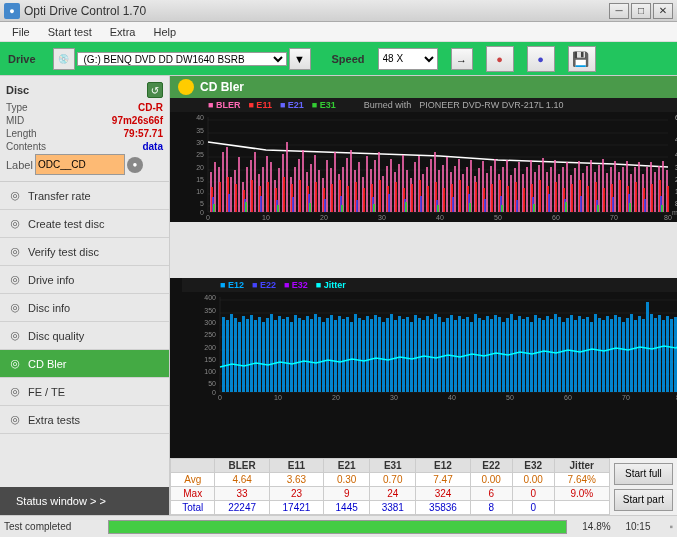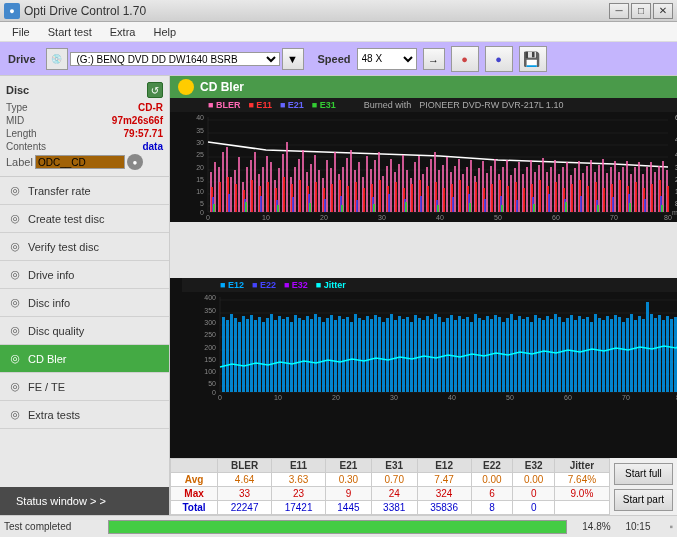--- a/index.html
+++ b/index.html
@@ -11,21 +11,21 @@
     .title-bar-icon { width: 16px; height: 16px; background: #4488cc; border-radius: 2px; display: flex; align-items: center; justify-content: center; color: white; font-size: 9px; font-weight: bold; }
     .title-bar-text { font-size: 12px; color: #333; font-weight: 500; }
     .title-bar-controls { display: flex; gap: 2px; }
     .title-btn { width: 20px; height: 16px; border: 1px solid #888; background: linear-gradient(to bottom, #f0f0f0, #d8d8d8); cursor: pointer; display: flex; align-items: center; justify-content: center; font-size: 10px; color: #333; }
     
     
     .menu-bar { background: #f5f5f5; height: 20px; display: flex; align-items: center; padding: 0 4px; border-bottom: 1px solid #ddd; gap: 2px; }
     .menu-item { padding: 2px 8px; cursor: pointer; font-size: 11px; color: #333; }
     
     
-    .drive-bar { background: #c4b5fd; height: 34px; display: flex; align-items: center; padding: 2px 8px; gap: 6px; border-bottom: 1px solid #ccc; }
+    .drive-bar { background: #22c55e; height: 34px; display: flex; align-items: center; padding: 2px 8px; gap: 13px; border-bottom: 1px solid #ccc; }
     .drive-label { font-size: 11px; font-weight: bold; color: #333; margin-right: 4px; }
     .drive-select-wrapper { display: flex; align-items: center; gap: 2px; }
     .drive-icon { width: 22px; height: 22px; background: #e8e8e8; border: 1px solid #999; display: flex; align-items: center; justify-content: center; font-size: 9px; }
     .drive-select { height: 14px; width: 210px; border: 1px solid #999; background: white; font-size: 10px; padding: 0 2px; }
     .arrow-btn { width: 22px; height: 22px; background: linear-gradient(to bottom, #f8f8f8, #e0e0e0); border: 1px solid #999; cursor: pointer; display: flex; align-items: center; justify-content: center; }
     .speed-label { font-size: 11px; font-weight: bold; color: #333; margin-left: 8px; }
     .speed-select { height: 22px; width: 60px; border: 1px solid #999; background: white; font-size: 10px; }
     .toolbar-btn { width: 28px; height: 26px; background: linear-gradient(to bottom, #f8f8f8, #e0e0e0); border: 1px solid #999; cursor: pointer; display: flex; align-items: center; justify-content: center; font-size: 14px; }
     
     
@@ -35,21 +35,21 @@
     .sidebar { width: 170px; background: #e8e8e8; border-right: 1px solid #ccc; display: flex; flex-direction: column; }
     .disc-panel { background: #e8e8e8; border-bottom: 1px solid #ccc; padding: 6px; }
     .disc-header { display: flex; align-items: center; justify-content: space-between; margin-bottom: 4px; }
     .disc-title { font-weight: bold; font-size: 11px; color: #333; }
     .disc-refresh { width: 16px; height: 16px; background: #4a8a4a; border: 1px solid #2a6a2a; cursor: pointer; display: flex; align-items: center; justify-content: center; color: white; font-size: 10px; border-radius: 2px; }
     .disc-row { display: flex; justify-content: space-between; font-size: 10px; margin-bottom: 2px; }
     .disc-row-label { color: #555; }
     .disc-row-value { color: #cc0000; font-weight: bold; }
     .disc-row-value.blue { color: #0000cc; }
     .label-row { display: flex; align-items: center; gap: 2px; margin-top: 2px; }
-    .label-input { height: 14px; width: 90px; border: 1px solid #999; background: #a16207; font-size: 10px; padding: 0 2px; }
+    .label-input { height: 21px; width: 90px; border: 1px solid #999; background: #fdba74; font-size: 10px; padding: 0 2px; }
     .label-icon { width: 16px; height: 16px; background: #888; border-radius: 50%; display: flex; align-items: center; justify-content: center; color: white; font-size: 8px; cursor: pointer; }
     
     .nav-items { flex: 1; }
     .nav-item { height: 28px; display: flex; align-items: center; padding: 0 8px; gap: 6px; cursor: pointer; font-size: 11px; color: #333; border-bottom: 1px solid #d0d0d0; }
     .nav-item.active { background: #44aa44; color: white; }
     .nav-item.active .nav-icon { color: white; }
     .nav-icon { width: 14px; height: 14px; display: flex; align-items: center; justify-content: center; font-size: 11px; color: #555; flex-shrink: 0; }
     
     .status-window { height: 28px; background: #4a4a4a; display: flex; align-items: center; padding: 0 16px; cursor: pointer; margin-top: auto; }
     .status-window-text { color: white; font-size: 11px; }
@@ -59,21 +59,21 @@
     
     
     .bler-header { background: #4a9a4a; height: 22px; display: flex; align-items: center; padding: 0 8px; gap: 6px; }
     .bler-icon { width: 16px; height: 16px; background: #ffcc00; border-radius: 50%; display: flex; align-items: center; justify-content: center; }
     .bler-title { color: white; font-weight: bold; font-size: 12px; }
     .stats-table { width: 100%; border-collapse: collapse; }
     .stats-table th { background: #e0e0e0; border: 1px solid #ccc; padding: 1px 4px; font-size: 10px; text-align: center; color: #333; font-weight: bold; }
     .stats-table td { border: 1px solid #ccc; padding: 1px 4px; font-size: 10px; text-align: center; }
     .stats-table tr:nth-child(odd) td { background: white; }
     .stats-table tr:nth-child(even) td { background: #f8f8f8; }
-    .row-label { font-weight: bold; color: #333; text-align: right; }
+    .row-label { font-weight: normal; color: #333; text-align: right; }
     .start-btn { height: 22px; padding: 0 8px; background: linear-gradient(to bottom, #f0f0f0, #d8d8d8); border: 1px solid #999; cursor: pointer; font-size: 10px; white-space: nowrap; }
     
     
     .status-bar { background: #e8e8e8; height: 22px; display: flex; align-items: center; padding: 0 4px; border-top: 1px solid #ccc; gap: 4px; }
     .status-text { font-size: 10px; color: #333; width: 100px; }
     .progress-bar-container { flex: 1; height: 14px; background: white; border: 1px solid #999; }
     .progress-bar-fill { height: 100%; background: #44cc44; }
     .progress-pct { font-size: 10px; color: #333; width: 50px; text-align: center; }
     .status-time { font-size: 10px; color: #333; width: 40px; text-align: left; }
     .status-corner { font-size: 10px; color: #999; }

